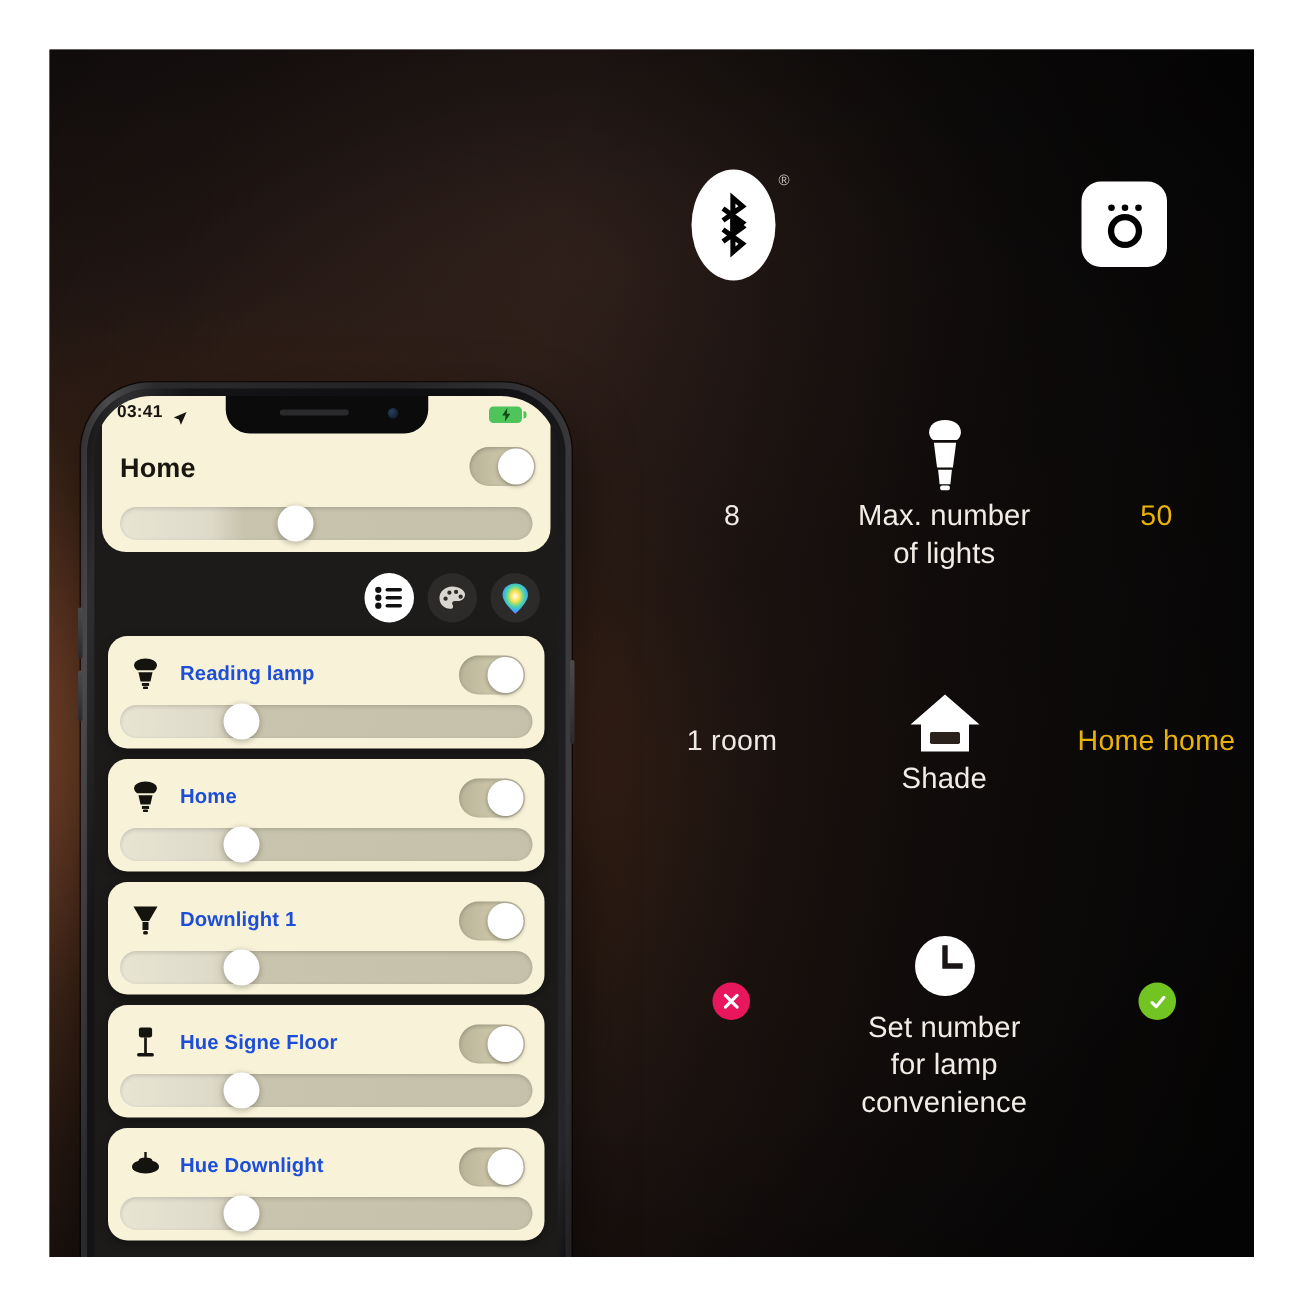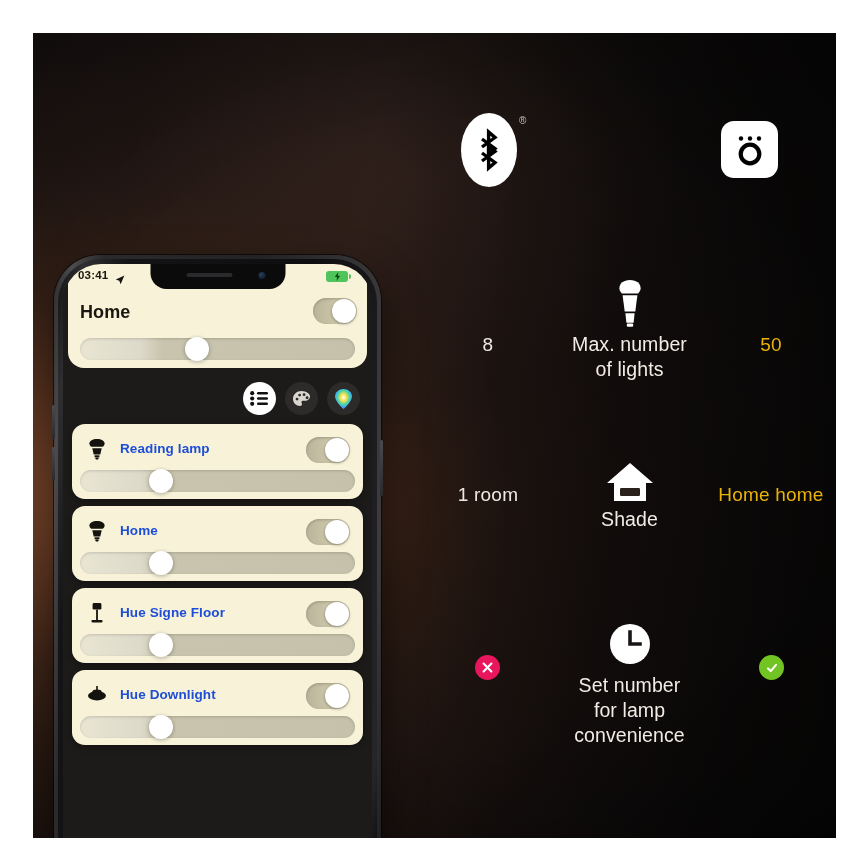--- a/index.html
+++ b/index.html
@@ -305,20 +305,38 @@
               <div class="lc-toggle">
                 <div class="toggle">
                     <div class="knob"></div>
                   </div>
               </div>
               <div class="lc-slider slider">
                 <div class="knob" style="left:25%;"></div>
               </div>
             </div>
 
+            <div class="light-card">
+              <div class="lc-ico">
+                <svg width="18" height="22" viewBox="0 0 18 22" aria-hidden="true">
+                  <path d="M1 2.4h16L11.4 12H6.6z" fill="#15130e"></path>
+                  <rect x="7" y="12.6" width="4" height="5.4" fill="#15130e"></rect>
+                  <rect x="7.4" y="18.6" width="3.2" height="2.4" rx="1" fill="#15130e"></rect>
+                </svg>
+              </div>
+              <div class="lc-name">Downlight 1</div>
+              <div class="lc-toggle">
+                <div class="toggle">
+                    <div class="knob"></div>
+                  </div>
+              </div>
+              <div class="lc-slider slider">
+                <div class="knob" style="left:25%;"></div>
+              </div>
+            </div>
 
             <div class="light-card">
               <div class="lc-ico">
                 <svg width="18" height="22" viewBox="0 0 18 22" aria-hidden="true">
                   <rect x="4.6" y="1" width="8.8" height="6.6" rx="1.4" fill="#15130e"></rect>
                   <rect x="8.1" y="7.6" width="1.8" height="10.4" fill="#15130e"></rect>
                   <rect x="3.4" y="18" width="11.2" height="2.4" rx="1.1" fill="#15130e"></rect>
                 </svg>
               </div>
               <div class="lc-name">Hue Signe Floor</div>

